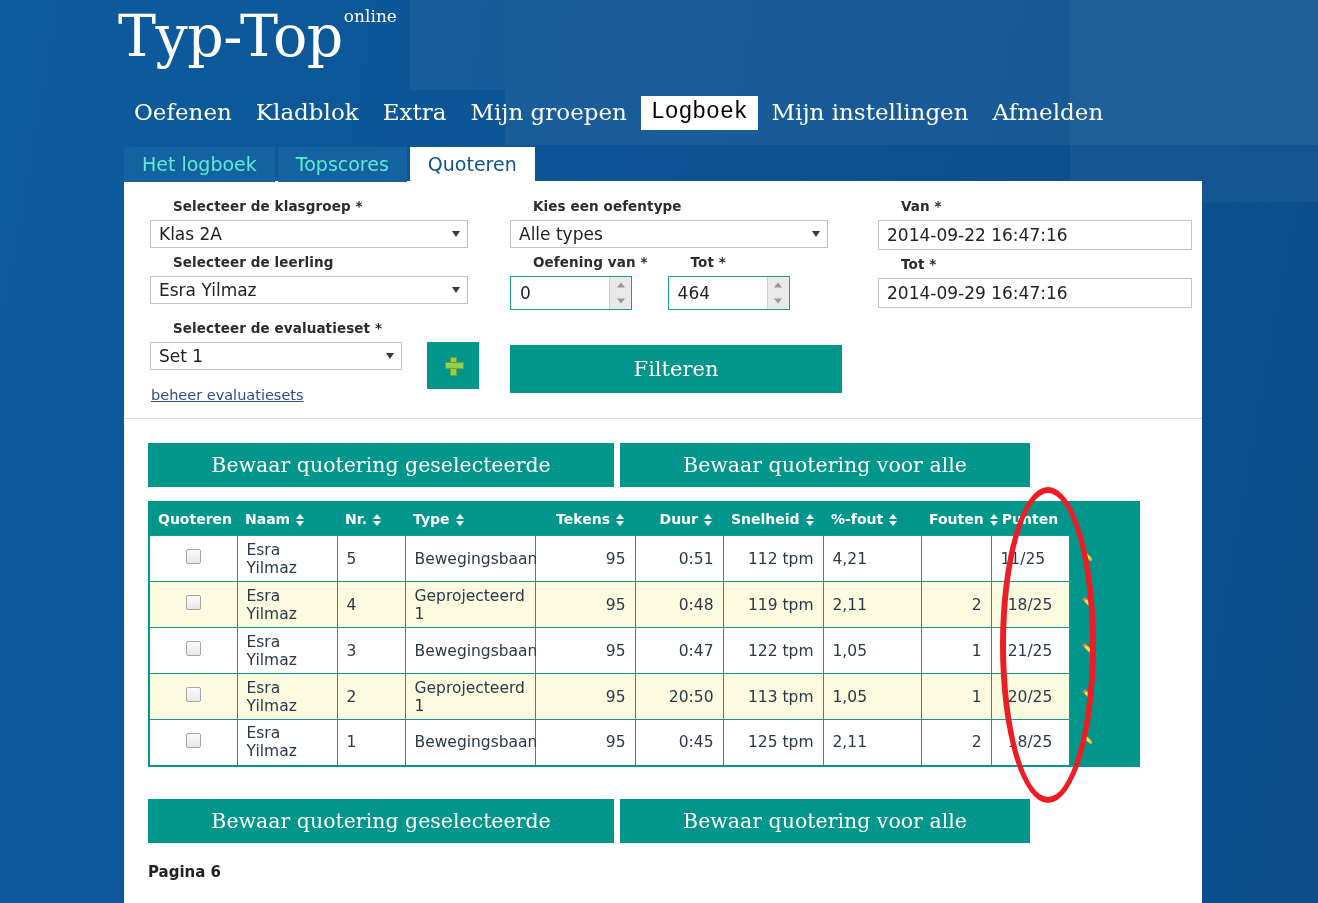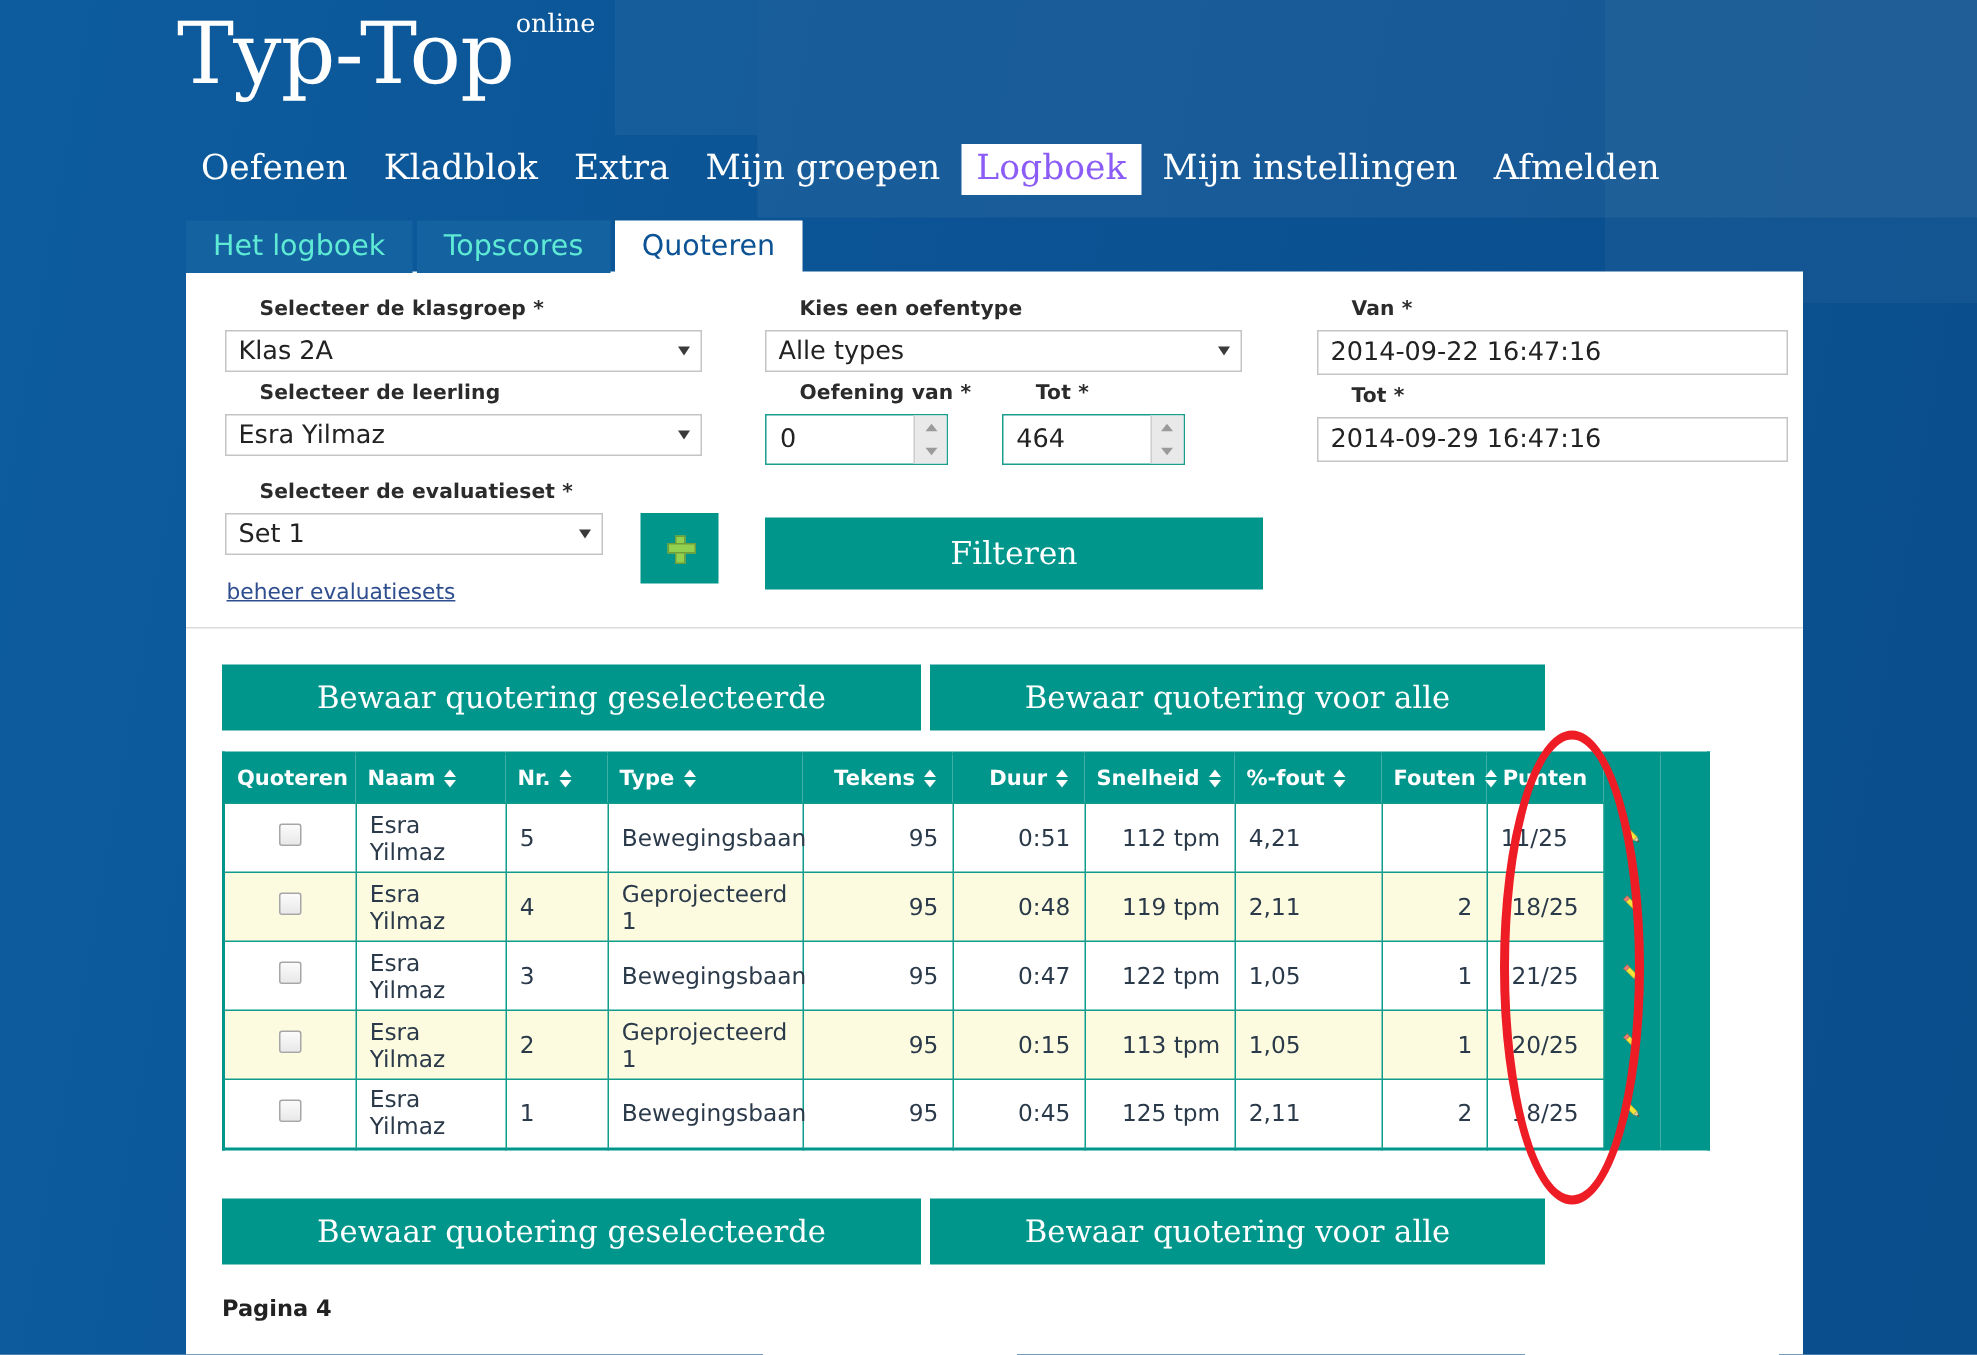--- a/index.html
+++ b/index.html
@@ -59,21 +59,22 @@
     color: #ffffff;
     padding: 3px 10px 5px 10px;
     margin-right: 4px;
     text-decoration: none;
     line-height: 1.15;
     cursor: pointer;
     text-align: center;
   }
   #mainnav .nav-item.active {
     background: #ffffff;
-    color: #8b5cf6;
+    color: #000000;
+    font-family: Liberation Mono, monospace;
   }
 
   
   #subtabs {
     position: absolute; left: 124px; top: 147px;
     display: flex; align-items: flex-end;
     z-index: 3;
   }
   #subtabs .tab {
     font-family: "DejaVu Sans", sans-serif;
@@ -545,21 +546,21 @@
                   </g>
                 </svg></td>
               <td class="c-pad"></td>
             </tr>
             <tr class="alt">
               <td class="c-check"><span class="chk"></span></td>
               <td>Esra Yilmaz</td>
               <td>2</td>
               <td>Geprojecteerd 1</td>
               <td class="num">95</td>
-              <td class="num">0:15</td>
+              <td class="num">20:50</td>
               <td class="num">113 tpm</td>
               <td>1,05</td>
               <td class="num">1</td>
               <td style="text-align:center;">20/25</td>
               <td class="c-edit"><svg class="pencil" viewBox="0 0 24 24" xmlns="http://www.w3.org/2000/svg">
                   <g transform="rotate(-45 12 12)">
                     <rect x="10" y="3.5" width="4.4" height="12.5" fill="#f2e43a" stroke="#b8a81c" stroke-width="0.6"></rect>
                     <rect x="10" y="3.5" width="4.4" height="3" fill="#e87b7b" stroke="#b05050" stroke-width="0.6"></rect>
                     <polygon points="10,16 14.4,16 12.2,20.5" fill="#e8cfa0" stroke="#a08a5c" stroke-width="0.5"></polygon>
                     <polygon points="11.2,18.8 13.3,18.8 12.2,20.8" fill="#3a3a3a"></polygon>
@@ -589,17 +590,17 @@
               <td class="c-pad"></td>
             </tr>
           </tbody>
       </table>
     </div>
 
     <div class="savebar" style="margin-top:32px;">
       <div class="savebtn b-sel">Bewaar quotering geselecteerde oefeningen</div><div class="savebtn b-all">Bewaar quotering voor alle oefeningen</div>
     </div>
 
-    <div id="pagina">Pagina 4</div>
+    <div id="pagina">Pagina 6</div>
   </div>
 
   <div id="annot"></div>
 </div>
 
 </body></html>

